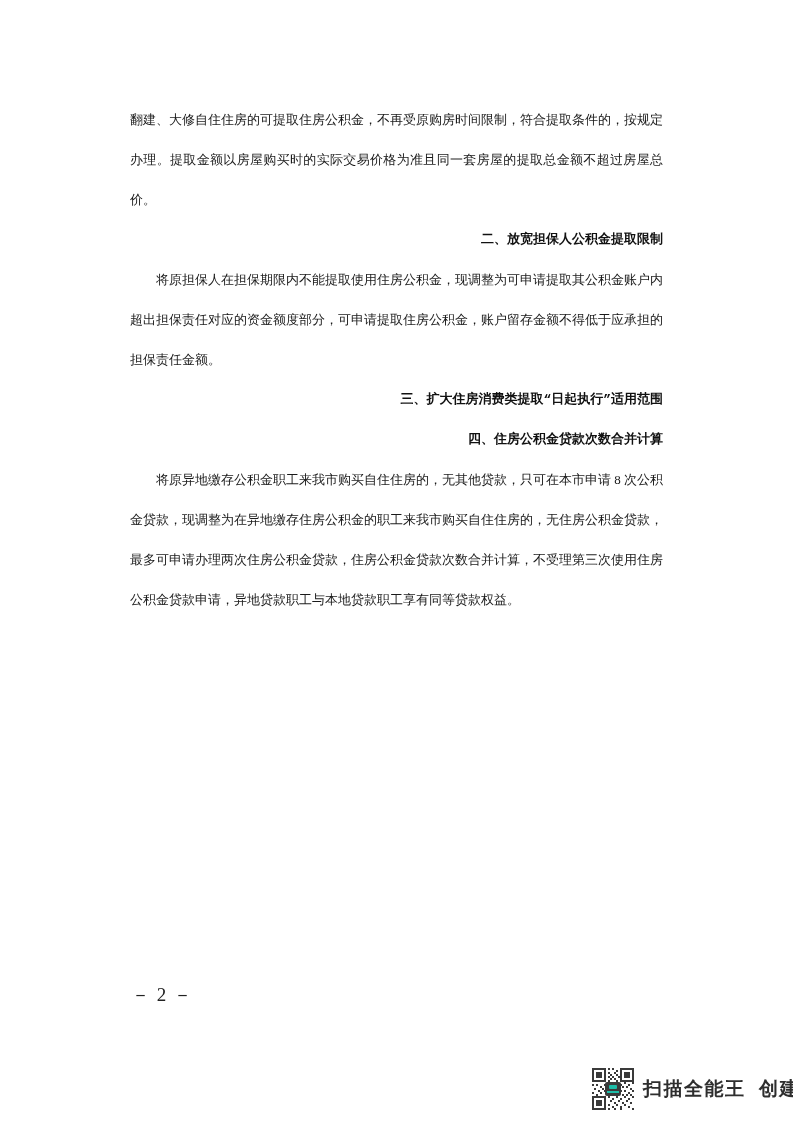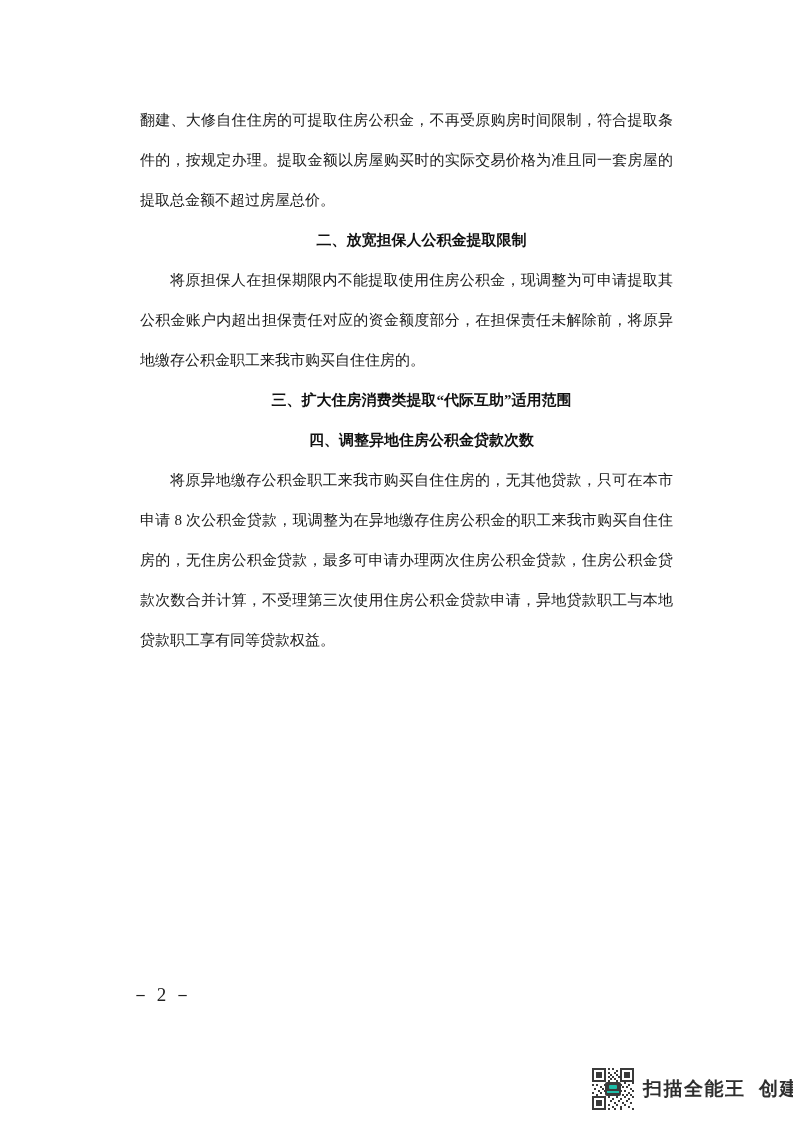--- a/index.html
+++ b/index.html
@@ -11,40 +11,40 @@
     position: relative;
     width: 793px;
     height: 1122px;
     background: #ffffff;
     overflow: hidden;
     margin: 0 auto;
     font-family: "Liberation Serif", serif;
   }
   .content {
     position: absolute;
-    left: 140px;
+    left: 130px;
     top: 100px;
     width: 533px;
-    font-size: 15px;
+    font-size: 13px;
     line-height: 40px;
     color: #1a1a1a;
     text-align: justify;
     text-justify: inter-ideograph;
   }
   .content p {
     margin: 0;
     text-indent: 2em;
   }
   .content p.continuation {
     text-indent: 0;
   }
   .content p.heading {
-    font-family: Liberation Serif, serif;
+    font-family: Liberation Mono, monospace;
     font-weight: 700;
-    text-align: center;
+    text-align: right;
     color: #111111;
   }
   .page-number {
     position: absolute;
     left: 131px;
     top: 982px;
     font-size: 19px;
     line-height: 26px;
     color: #222222;
     letter-spacing: 1px;
@@ -75,23 +75,23 @@
   }
 </style>
 </head>
 <body>
 
 <div class="page">
 
   <div class="content">
     <p class="continuation">翻建、大修自住住房的可提取住房公积金，不再受原购房时间限制，符合提取条件的，按规定办理。提取金额以房屋购买时的实际交易价格为准且同一套房屋的提取总金额不超过房屋总价。</p>
     <p class="heading">二、放宽担保人公积金提取限制</p>
-    <p>将原担保人在担保期限内不能提取使用住房公积金，现调整为可申请提取其公积金账户内超出担保责任对应的资金额度部分，在担保责任未解除前，将原异地缴存公积金职工来我市购买自住住房的。</p>
-    <p class="heading">三、扩大住房消费类提取“代际互助”适用范围</p>
-    <p class="heading">四、调整异地住房公积金贷款次数</p>
+    <p>将原担保人在担保期限内不能提取使用住房公积金，现调整为可申请提取其公积金账户内超出担保责任对应的资金额度部分，可申请提取住房公积金，账户留存金额不得低于应承担的担保责任金额。</p>
+    <p class="heading">三、扩大住房消费类提取“日起执行”适用范围</p>
+    <p class="heading">四、住房公积金贷款次数合并计算</p>
     <p>将原异地缴存公积金职工来我市购买自住住房的，无其他贷款，只可在本市申请 8 次公积金贷款，现调整为在异地缴存住房公积金的职工来我市购买自住住房的，无住房公积金贷款，最多可申请办理两次住房公积金贷款，住房公积金贷款次数合并计算，不受理第三次使用住房公积金贷款申请，异地贷款职工与本地贷款职工享有同等贷款权益。</p>
   </div>
 
   <div class="page-number">－ 2 －</div>
 
   <div class="footer-watermark">
     <div class="qr-wrap">
       <svg viewBox="0 0 42 44" width="42" height="44" xmlns="http://www.w3.org/2000/svg">
         <rect x="0" y="0" width="42" height="44" fill="#ffffff"></rect>
         <g fill="#3a3a3a">

